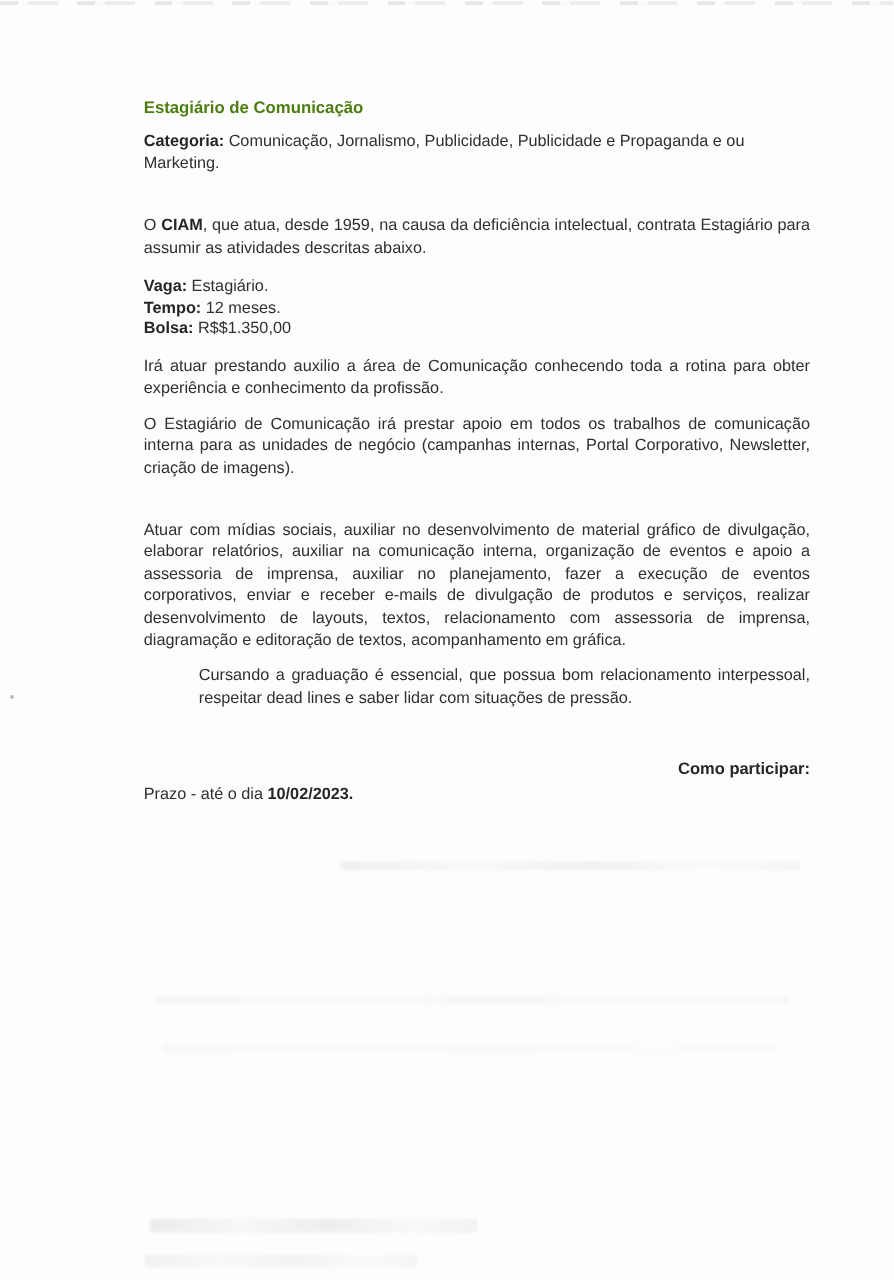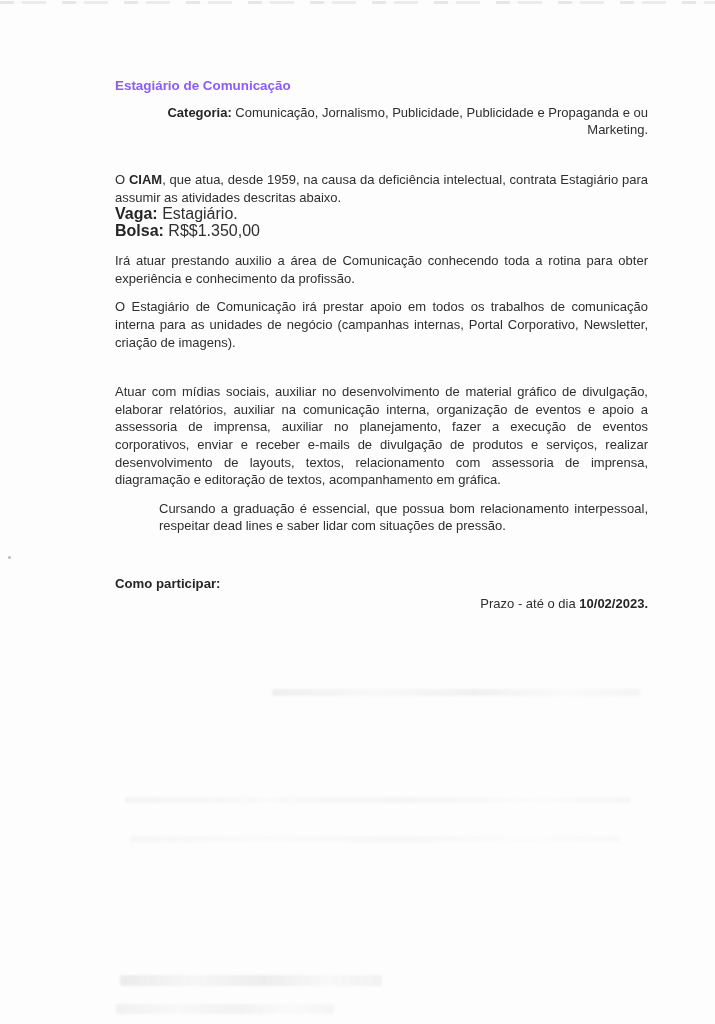--- a/index.html
+++ b/index.html
@@ -23,45 +23,45 @@
       rgba(200,200,200,.08) 14px 22px,
       rgba(135,135,135,.26) 22px 46px,
       rgba(255,255,255,0) 46px 62px);
     filter: blur(.6px);
     opacity: .55;
   }
   .content {
     position: absolute; left: 115px; top: 78px; width: 533px;
   }
   .title {
-    font-size: 13.4px; font-weight: 700; color: #8b5cf6;
+    font-size: 13.4px; font-weight: 700; color: #4d7c0f;
     margin: 0 0 11px 0; line-height: 15px;
   }
-  .line { font-size: 13px; line-height: 17px; margin: 0; text-align: right; }
+  .line { font-size: 13px; line-height: 17px; margin: 0; }
   .categoria { margin: 0 0 33px 0; }
   .par {
     font-size: 13px; line-height: 17.6px;
     text-align: justify; margin: 0;
   }
-  .intro { }
+  .intro { margin-bottom: 15px; }
   .section-heading {
     font-size: 13.4px; font-weight: 700; color: #262626;
     text-decoration: underline; text-underline-offset: 3px;
     white-space: pre-wrap;
     margin: 0 0 13px 0; line-height: 16px;
   }
   .profile { margin: 0 0 13px 0; }
-  .profile-row { font-size: 16px; line-height: 16.5px; }
+  .profile-row { font-size: 13px; line-height: 16.5px; }
   .p1 { margin-bottom: 11px; }
   .p2 { margin-bottom: 13px; }
   .p3 { margin-bottom: 11px; margin-top: 32px; }
   .p4 { margin-bottom: 41px; margin-left: 44px; }
   .participation-heading {
     font-size: 13.2px; font-weight: 700; color: #262626;
-    margin: 0 0 3px 0; line-height: 16px;
+    margin: 0 0 3px 0; line-height: 16px; text-align: right;
   }
   .participation-line { margin: 0 0 16px 0; }
   b { font-weight: 700; color: #262626; }
   
   .ghost {
     position: absolute;
     background: linear-gradient(90deg,
       rgba(120,120,120,.20), rgba(155,155,155,.10) 28%,
       rgba(120,120,120,.18) 55%, rgba(165,165,165,.07) 80%,
       rgba(130,130,130,.14));
@@ -89,20 +89,21 @@
 
     <h1 class="title">Estagiário de Comunicação</h1>
 
     <p class="line categoria"><b>Categoria:</b><span> Comunicação, Jornalismo, Publicidade, Publicidade e Propaganda e ou Marketing.</span></p>
 
     <p class="par intro"><span>O </span><b>CIAM</b><span>, que atua, desde 1959, na causa da deficiência intelectual, contrata Estagiário para assumir as atividades descritas abaixo.</span></p>
 
 
     <div class="profile">
       <div class="profile-row"><b>Vaga:</b><span> Estagiário.</span></div>
+      <div class="profile-row"><b>Tempo:</b><span> 12 meses.</span></div>
       <div class="profile-row"><b>Bolsa:</b><span> R$$1.350,00</span></div>
     </div>
 
     <p class="par p1">Irá atuar prestando auxilio a área de Comunicação conhecendo toda a rotina para obter experiência e conhecimento da profissão.</p>
 
     <p class="par p2">O Estagiário de Comunicação irá prestar apoio em todos os trabalhos de comunicação interna para as unidades de negócio (campanhas internas, Portal Corporativo, Newsletter, criação de imagens).</p>
 
     <p class="par p3">Atuar com mídias sociais, auxiliar no desenvolvimento de material gráfico de divulgação, elaborar relatórios, auxiliar na comunicação interna, organização de eventos e apoio a assessoria de imprensa, auxiliar no planejamento, fazer a execução de eventos corporativos, enviar e receber e-mails de divulgação de produtos e serviços, realizar desenvolvimento de layouts, textos, relacionamento com assessoria de imprensa, diagramação e editoração de textos, acompanhamento em gráfica.</p>
 
     <p class="par p4">Cursando a graduação é essencial, que possua bom relacionamento interpessoal, respeitar dead lines e saber lidar com situações de pressão.</p>

